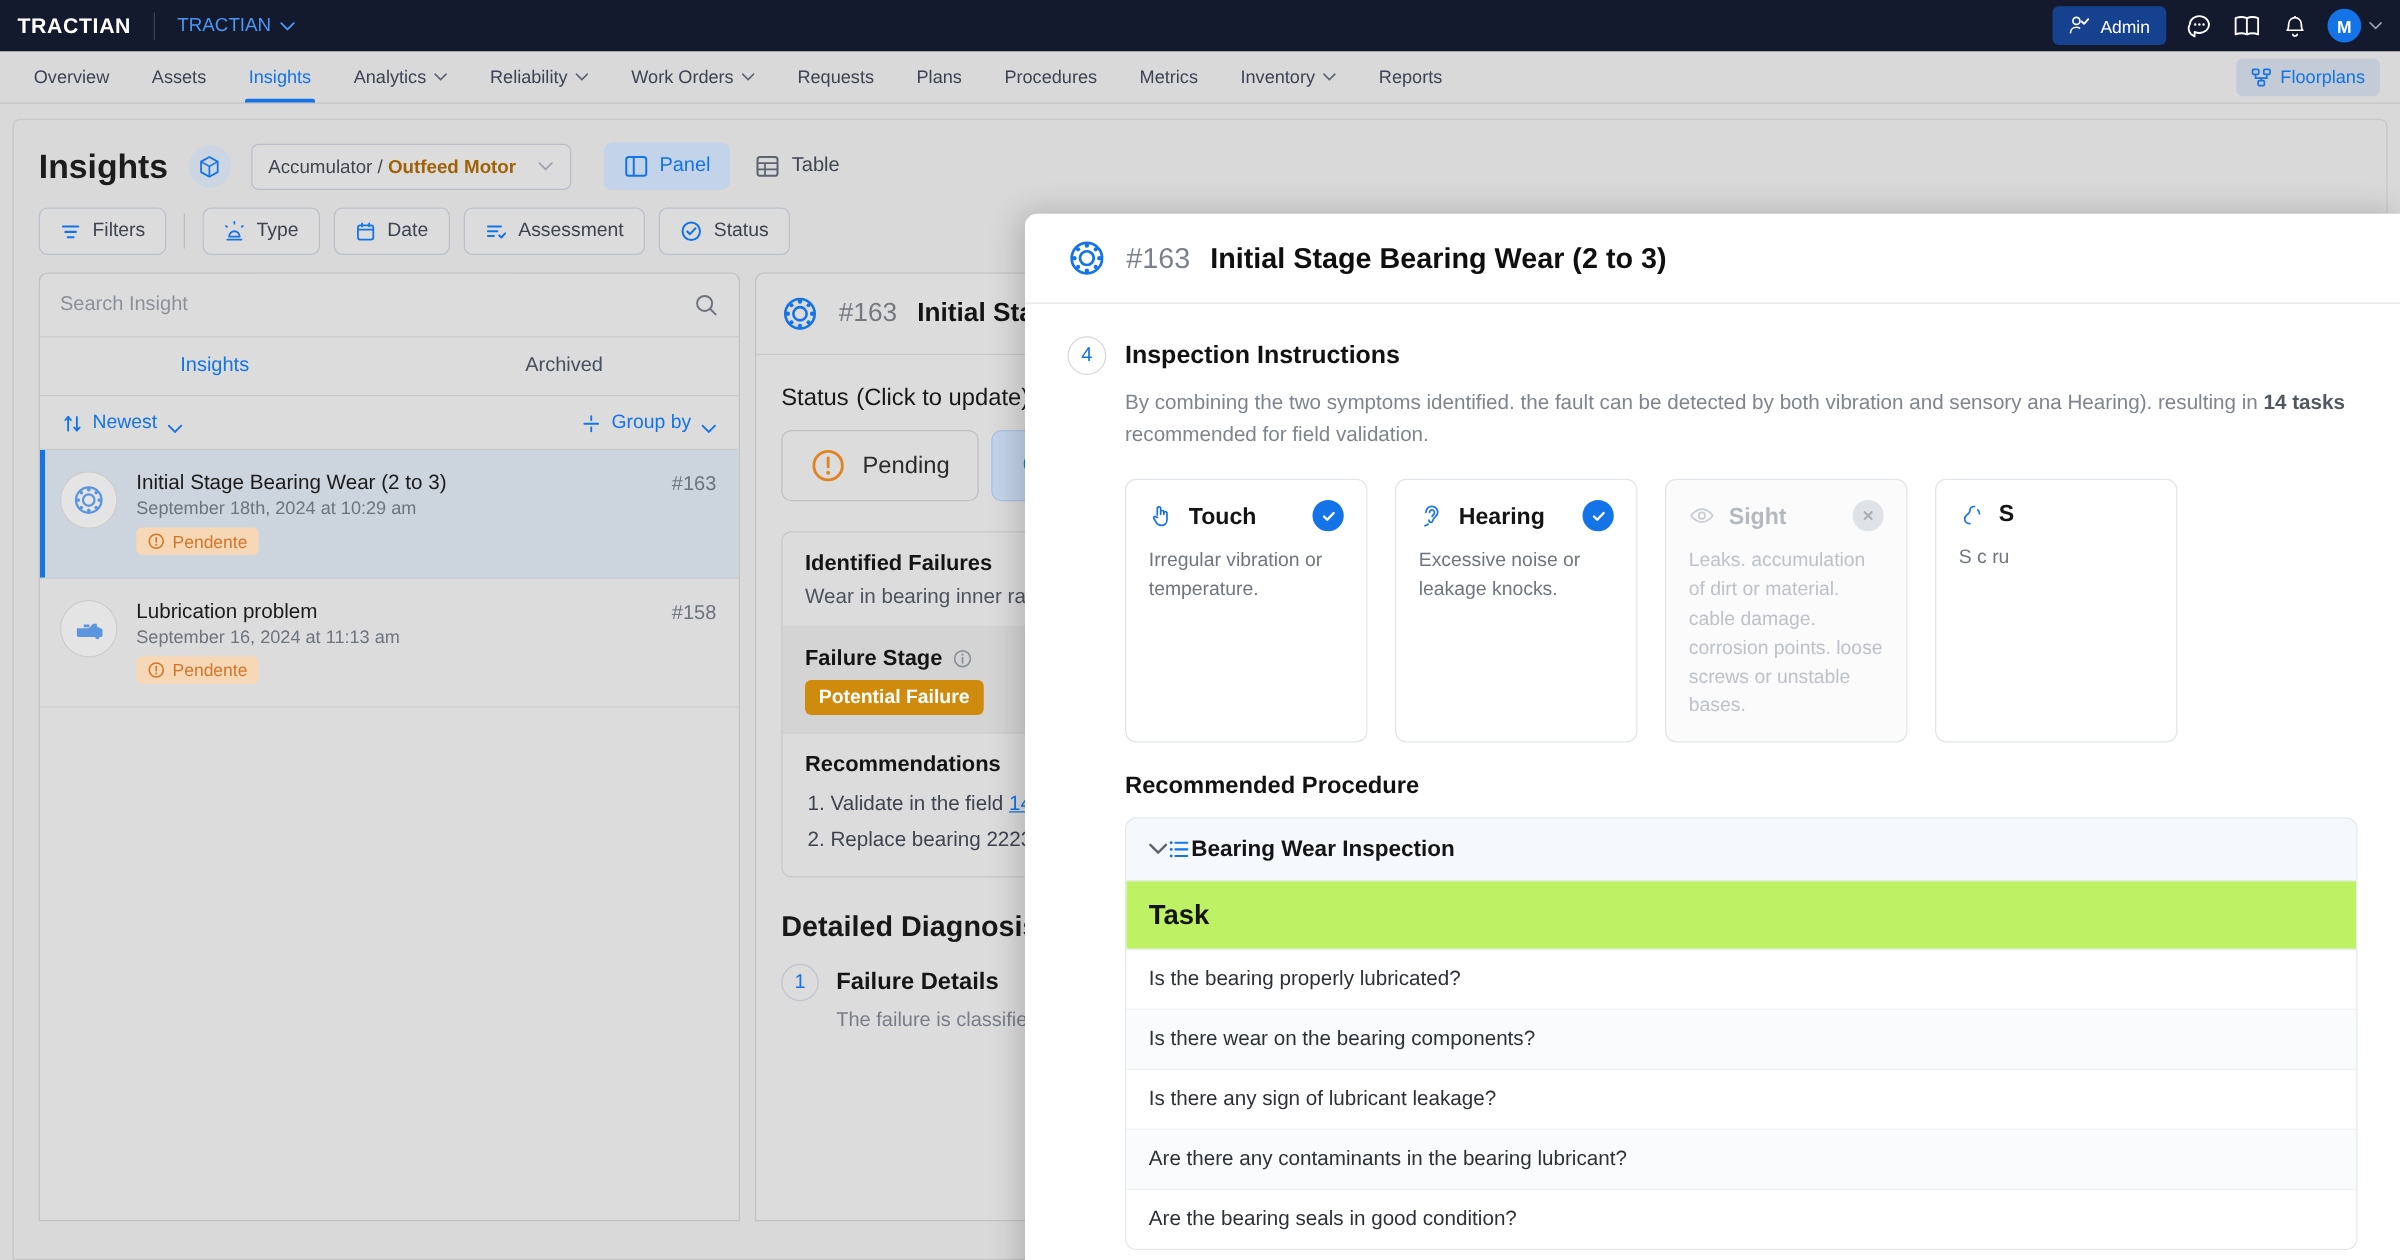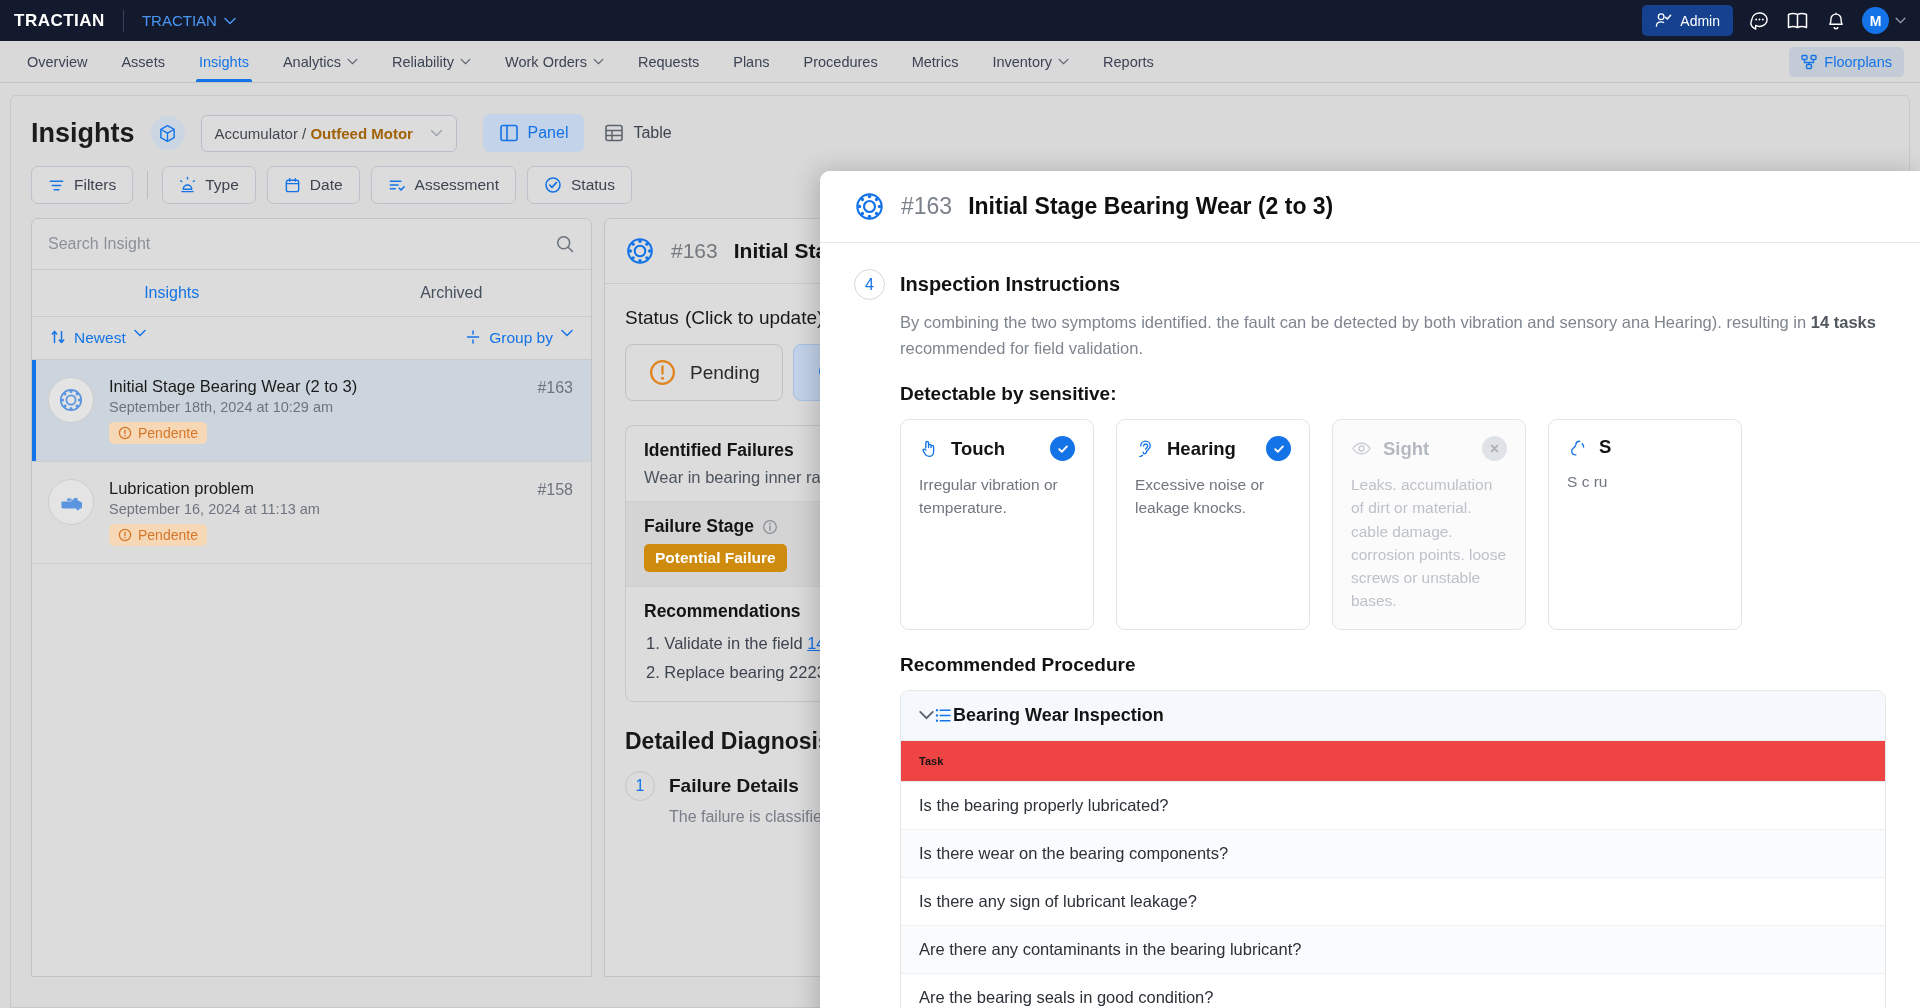--- a/index.html
+++ b/index.html
@@ -100,21 +100,21 @@
   .tabs { display:flex; border-bottom:1px solid #c9c9c9; }
   .tab {
     flex:1; text-align:center; padding:14px 0; font-size:16px; cursor:pointer;
     color:#45505f;
   }
   .tab.active { color:#1473e6; }
   .sortrow {
     display:flex; align-items:center; justify-content:space-between;
     padding:12px 18px; border-bottom:1px solid #c9c9c9; color:#1473e6; font-size:15.5px;
   }
-  .sortrow > div { display:flex; align-items:flex-start; gap:8px; cursor:pointer; }
+  .sortrow > div { display:flex; align-items:flex-end; gap:8px; cursor:pointer; }
   .insight-row {
     display:flex; align-items:flex-start; gap:15px; padding:17px 18px 17px 16px;
     border-bottom:1px solid #cdcdcd; position:relative; cursor:pointer;
   }
   .insight-row.selected { background:#ccd5dd; }
   .insight-row.selected::before {
     content:""; position:absolute; left:0; top:0; bottom:0; width:4px; background:#1473e6;
   }
   .row-icon {
     width:46px;height:46px;border-radius:50%;background:#e4e4e4;border:1px solid #cdcdcd;
@@ -205,22 +205,22 @@
   .sense-card.off .sense-desc { color:#bdc2c8; }
 
   .proc-block { margin-left:46px; border:1px solid #e4e7ea; border-radius:9px; overflow:hidden; }
   .proc-head {
     display:flex; align-items:center; padding:14px 18px;
     background:#f5f8fc; border-bottom:1px solid #e8ebee; cursor:pointer;
   }
   .proc-name { font-size:18px; font-weight:bold; color:#141414; }
   .tbl { width:100%; border-collapse:collapse; background:#fff; }
   .tbl th {
-    text-align:left; font-size:11px; font-weight:bold; color:#141414;
-    padding:14px 18px; border-bottom:1px solid #e8ebee; background:#ef4444;
+    text-align:left; font-size:22px; font-weight:bold; color:#141414;
+    padding:14px 18px; border-bottom:1px solid #e8ebee; background:#bef264;
   }
   .tbl td {
     font-size:16.5px; color:#2c3138; padding:14px 18px; border-bottom:1px solid #eef0f2;
   }
   .tbl tr:nth-child(even) td { background:#fafbfc; }
   .tbl tr:last-child td { border-bottom:none; }
 </style>
 </head>
 <body>
 
@@ -664,21 +664,20 @@
    <div class="modal-body">
      <div class="mstep">
        <div class="mstep-num">4</div>
        <div class="mstep-title">Inspection Instructions</div>
      </div>
      <div class="mpara">
        <span>By combining the two symptoms identified. the fault can be detected by both vibration and sensory ana</span>
        <span>Hearing). resulting in </span><b>14 tasks</b><span> recommended for field validation.</span>
      </div>
 
-     <div class="msub">Detectable by sensitive:</div>
 
      <div class="sense-row">
        <div class="sense-card">
          <div class="sense-top">
            <span class="ic">
              <svg width="21" height="21" viewBox="0 0 20 20">
                   <path d="M6.5 9.5V4.6a1.3 1.3 0 0 1 2.6 0v4.4M9.1 8.6V7.3a1.2 1.2 0 0 1 2.4 0v1.6M11.5 9V8.2a1.2 1.2 0 0 1 2.4 0V13c0 2.6-1.8 4.5-4.2 4.5-2.2 0-3.3-1-4-2.3L3.9 12c-.4-.8.4-1.7 1.2-1.3l1.4.8" stroke="#1473e6" stroke-width="1.3" fill="none" stroke-linecap="round" stroke-linejoin="round"></path>
                 </svg>
            </span>
            <span class="sense-name">Touch</span>

